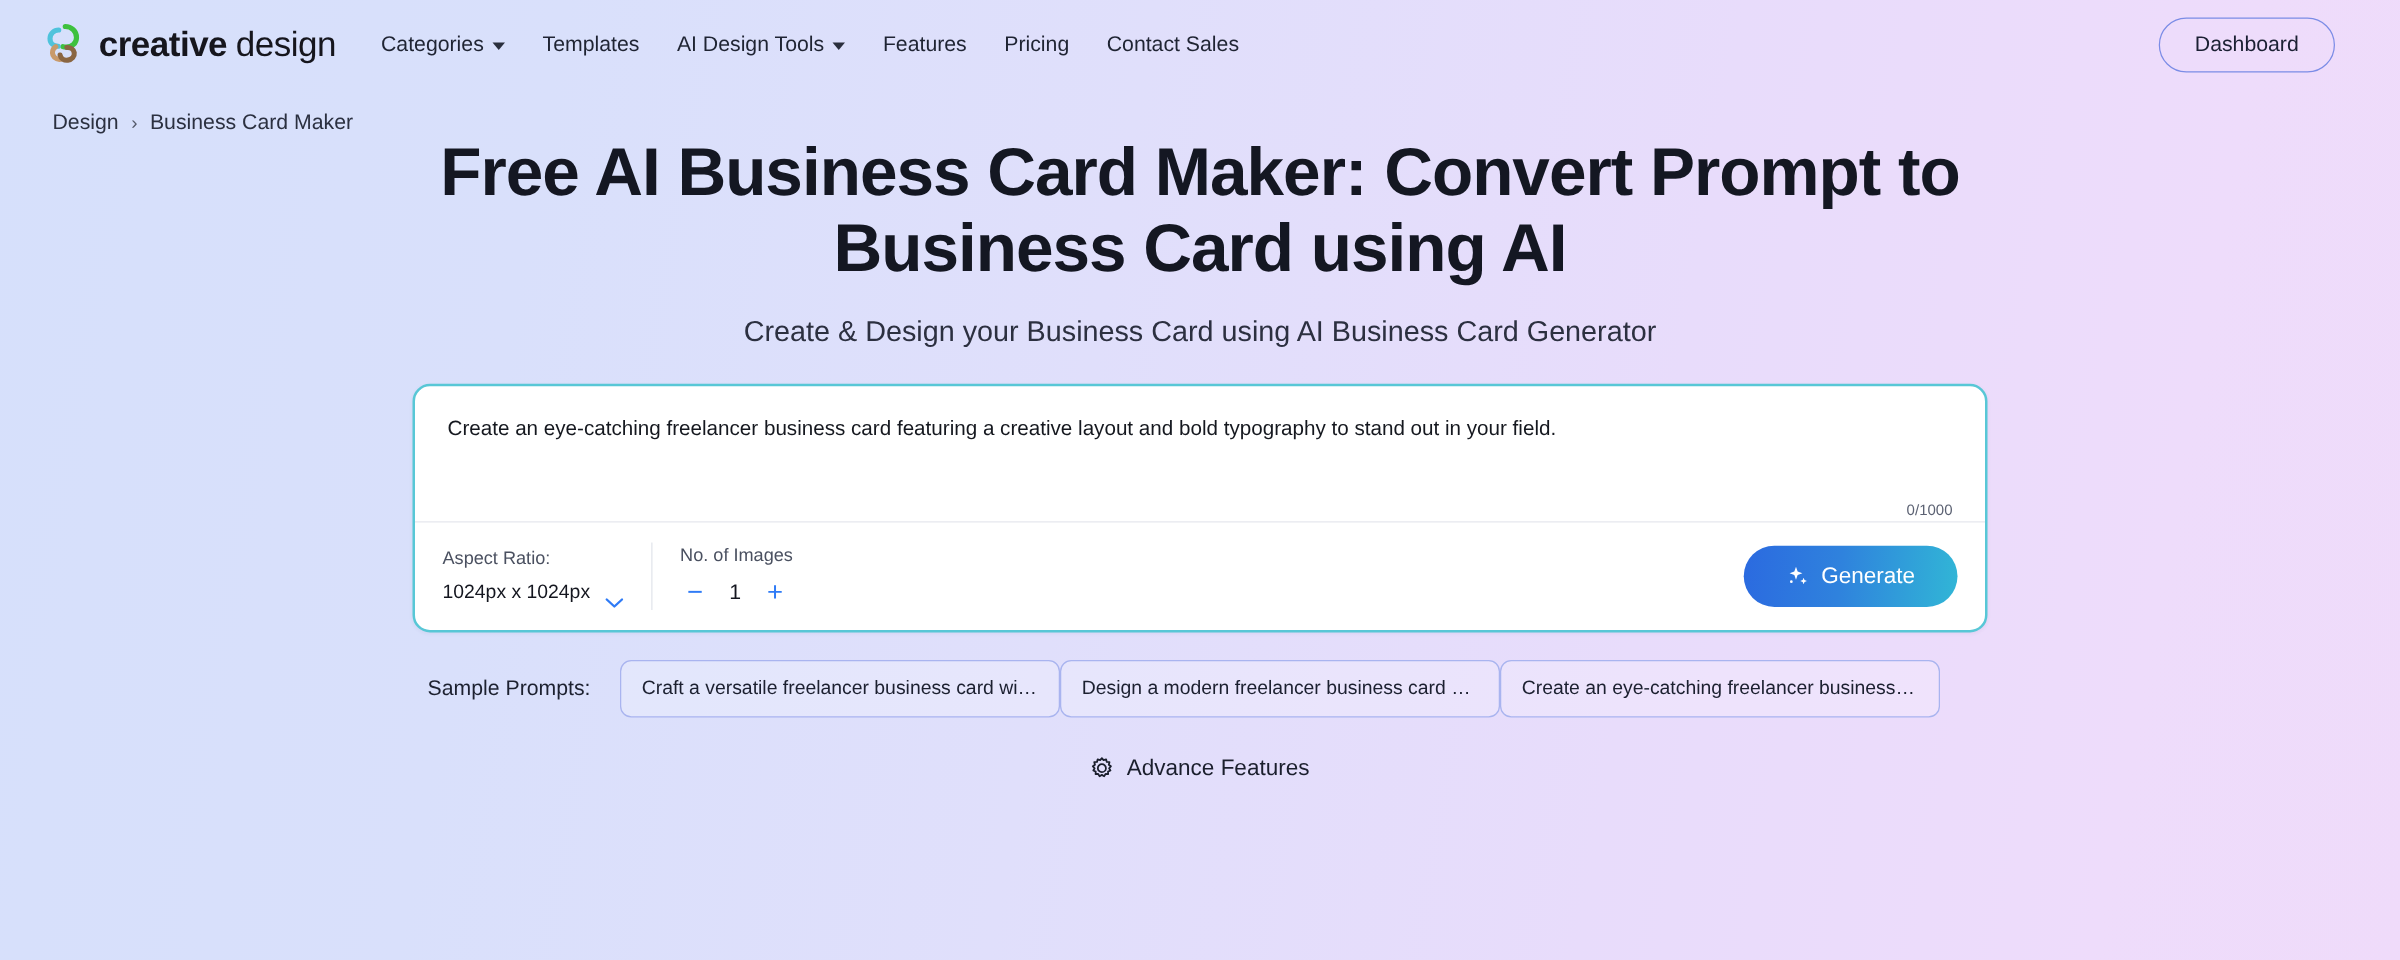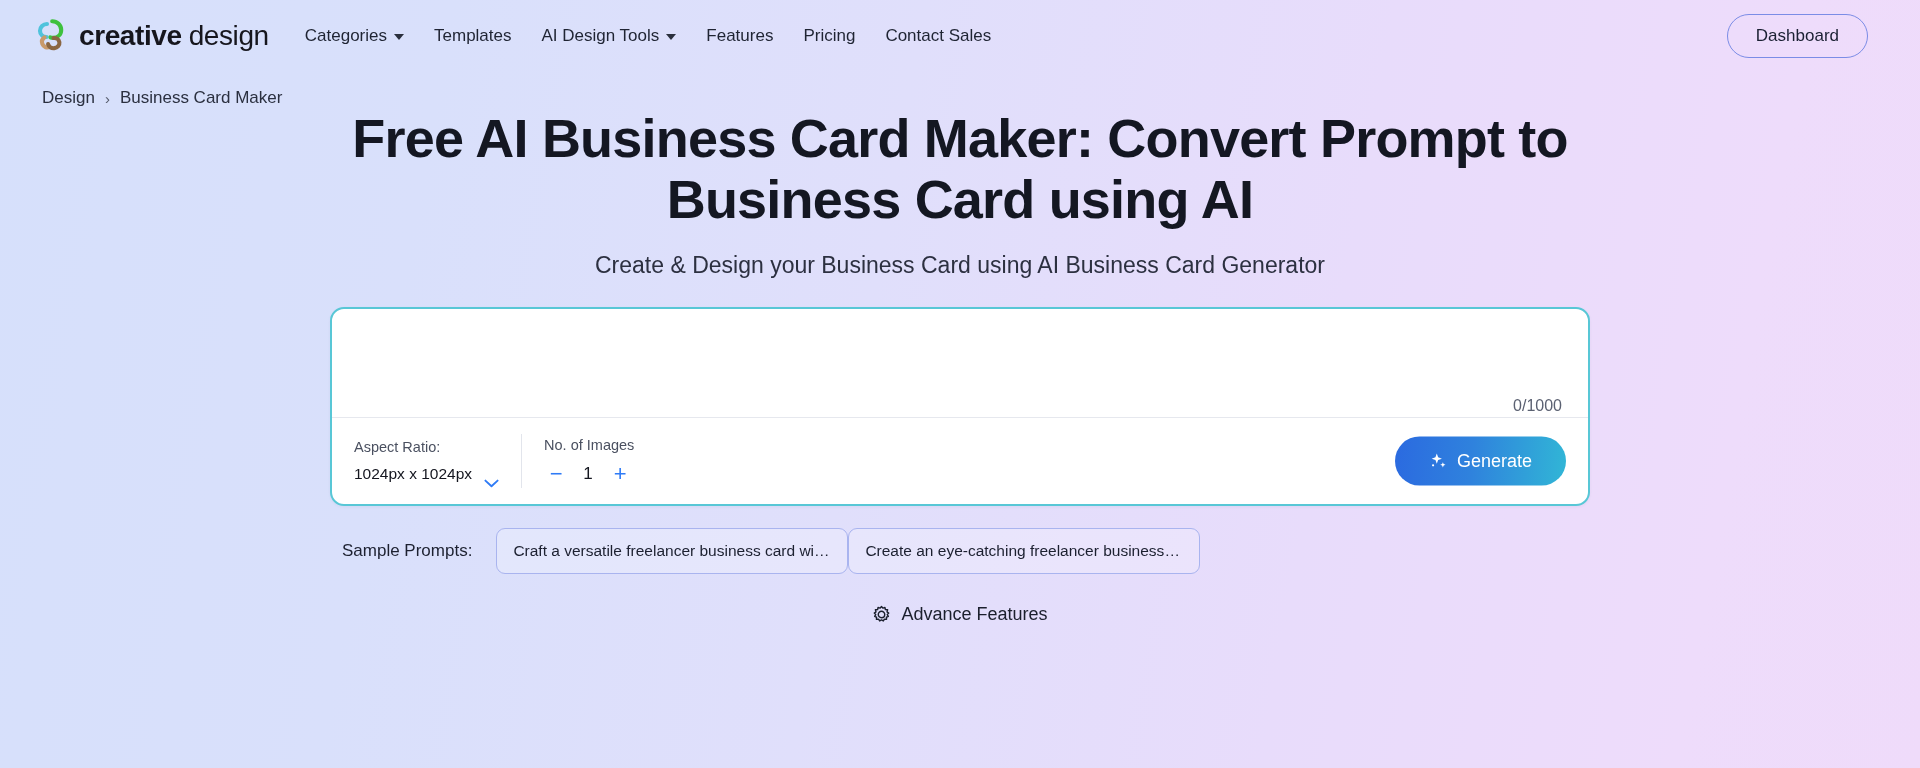--- a/index.html
+++ b/index.html
@@ -165,21 +165,21 @@
     font-family: inherit;
     background: transparent;
     height: 66px;
     display: block;
   }
 
   .char-count {
     position: absolute;
     right: 26px;
     bottom: 2px;
-    font-size: 16px;
+    font-size: 12px;
     color: #5b6172;
   }
 
   .prompt-divider {
     height: 1px;
     background: #e6e8ee;
     margin: 0;
   }
 
   .prompt-footer {
@@ -375,20 +375,21 @@
 
 <section class="hero">
   <h1>Free AI Business Card Maker: Convert Prompt to Business Card using AI</h1>
   <p class="hero-sub">Create &amp; Design your Business Card using AI Business Card Generator</p>
 </section>
 
 <section class="prompt-wrap">
   <div class="prompt-card">
 
     <div class="prompt-body">
+      <textarea class="prompt-text" placeholder="Describe the business card you want to create..." style="">Create an eye-catching freelancer business card featuring a creative layout and bold typography to stand out in your field.</textarea>
       <span class="char-count">0/1000</span>
     </div>
 
     <div class="prompt-divider"></div>
 
     <div class="prompt-footer">
 
       <div class="ctl-group first">
         <span class="ctl-label">Aspect Ratio:</span>
         <div class="ratio-select">
@@ -424,20 +425,21 @@
       </button>
 
     </div>
   </div>
 </section>
 
 <section class="samples">
   <span class="samples-label">Sample Prompts:</span>
   <div class="chips">
     <button class="chip">Craft a versatile freelancer business card with …</button>
+    <button class="chip">Design a modern freelancer business card wit…</button>
     <button class="chip">Create an eye-catching freelancer business c…</button>
   </div>
 </section>
 
 <div class="advance">
   <span class="gear-icon">
     <svg viewBox="0 0 20 20" width="19" height="19" aria-hidden="true">
       <path d="M10 6.6a3.4 3.4 0 1 0 0 6.8 3.4 3.4 0 0 0 0-6.8z" fill="none" stroke="#1b1f2d" stroke-width="1.5"></path>
       <path d="M10 1.6 L11.4 3.3 L13.6 2.6 L14.1 4.8 L16.4 5.0 L15.8 7.2 L17.6 8.5 L16.1 10.1
                L17.2 12.0 L15.2 12.9 L15.3 15.1 L13.1 14.9 L11.9 16.8 L10 15.7 L8.1 16.8

